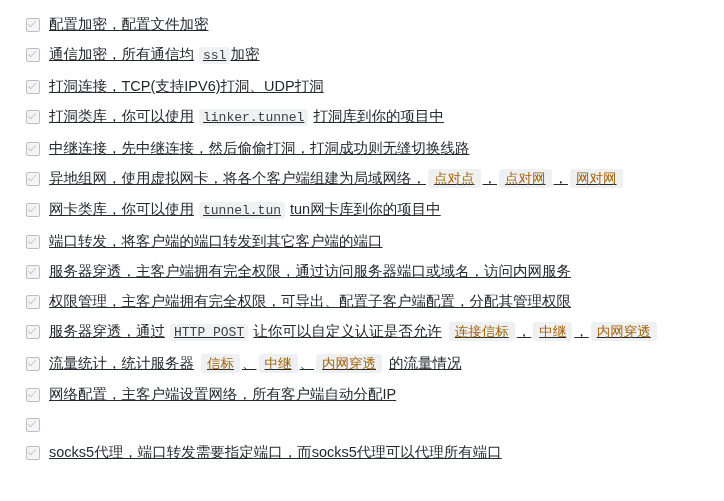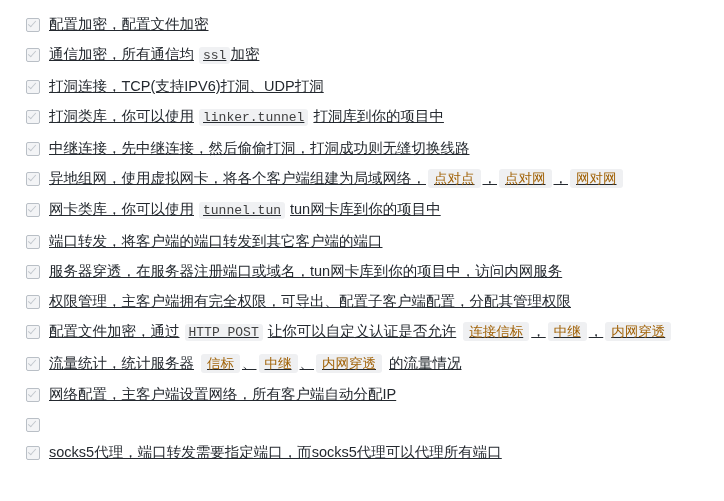--- a/index.html
+++ b/index.html
@@ -107,29 +107,29 @@
     <li class="feature-item">
       <span class="checkbox"></span>
       <span class="item-text"><span class="seg">网卡类库，你可以使用</span><span class="sp"></span><span class="code">tunnel.tun</span><span class="sp"></span><span class="seg">tun网卡库到你的项目中</span></span>
     </li>
     <li class="feature-item">
       <span class="checkbox"></span>
       <span class="item-text"><span class="seg">端口转发，将客户端的端口转发到其它客户端的端口</span></span>
     </li>
     <li class="feature-item">
       <span class="checkbox"></span>
-      <span class="item-text"><span class="seg">服务器穿透，在服务器注册端口或域名，tun网卡库到你的项目中，访问内网服务</span></span>
+      <span class="item-text"><span class="seg">服务器穿透，主客户端拥有完全权限，通过访问服务器端口或域名，访问内网服务</span></span>
     </li>
     <li class="feature-item">
       <span class="checkbox"></span>
       <span class="item-text"><span class="seg">权限管理，主客户端拥有完全权限，可导出、配置子客户端配置，分配其管理权限</span></span>
     </li>
     <li class="feature-item">
       <span class="checkbox"></span>
-      <span class="item-text"><span class="seg">配置文件加密，通过</span><span class="sp"></span><span class="code">HTTP POST</span><span class="sp"></span><span class="seg">让你可以自定义认证是否允许</span><span class="sp"></span><span class="tag">连接信标</span><span class="seg">，</span><span class="tag">中继</span><span class="seg">，</span><span class="tag">内网穿透</span></span>
+      <span class="item-text"><span class="seg">服务器穿透，通过</span><span class="sp"></span><span class="code">HTTP POST</span><span class="sp"></span><span class="seg">让你可以自定义认证是否允许</span><span class="sp"></span><span class="tag">连接信标</span><span class="seg">，</span><span class="tag">中继</span><span class="seg">，</span><span class="tag">内网穿透</span></span>
     </li>
     <li class="feature-item">
       <span class="checkbox"></span>
       <span class="item-text"><span class="seg">流量统计，统计服务器</span><span class="sp"></span><span class="tag">信标</span><span class="seg">、</span><span class="tag">中继</span><span class="seg">、</span><span class="tag">内网穿透</span><span class="sp"></span><span class="seg">的流量情况</span></span>
     </li>
     <li class="feature-item">
       <span class="checkbox"></span>
       <span class="item-text"><span class="seg">网络配置，主客户端设置网络，所有客户端自动分配IP</span></span>
     </li>
     <li class="feature-item">

